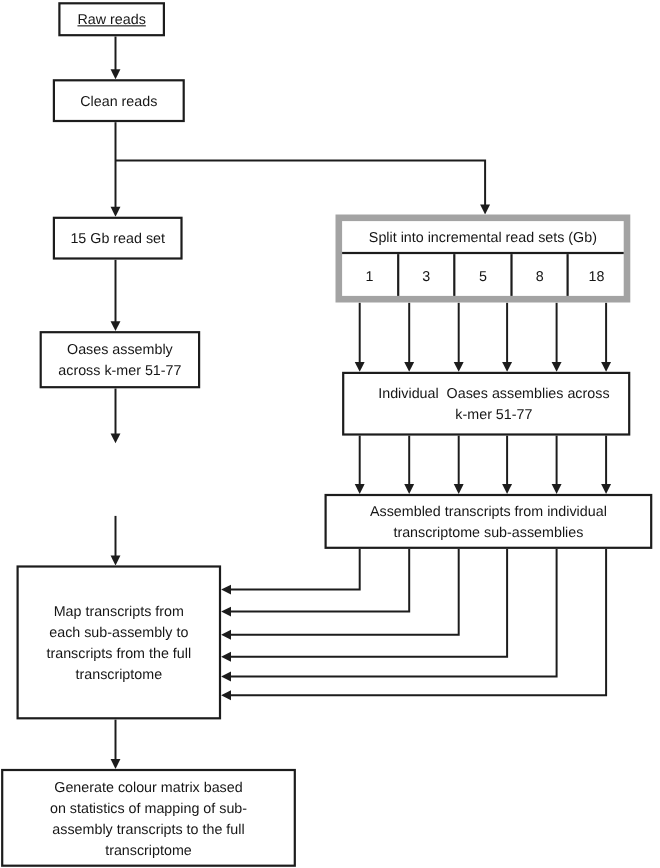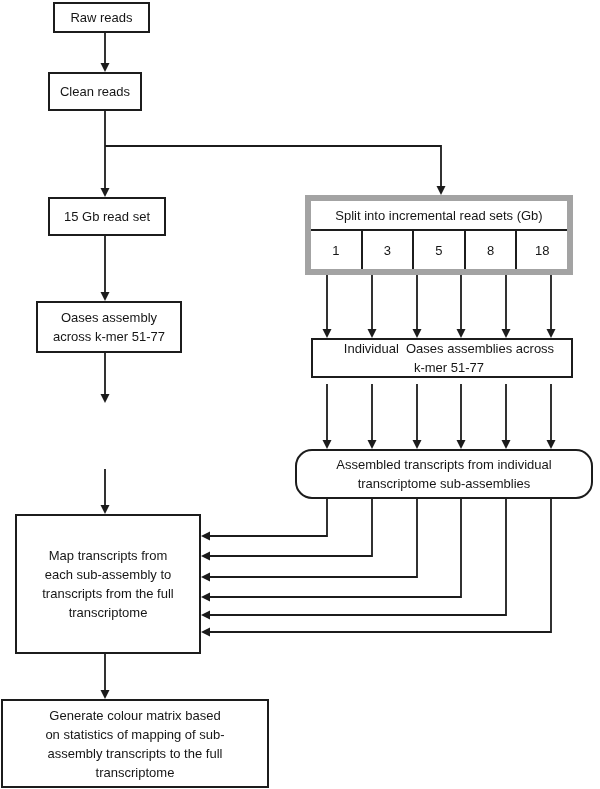--- a/index.html
+++ b/index.html
@@ -32,29 +32,29 @@
     border: 2px solid #1c1c1c;
     background: #ffffff;
     display: flex;
     align-items: center;
     justify-content: center;
     text-align: center;
     font-size: 13px;
     line-height: 19px;
   }
   .box .label { white-space: pre-wrap; }
-  .b-raw    { left: 53px;  top: 2px;   width: 97px;  height: 31px; }
-  .b-clean  { left: 48px;  top: 72px;  width: 94px; height: 39px; text-align: right; }
+  .b-raw    { left: 53px;  top: 2px;   width: 97px;  height: 31px; text-decoration: underline; }
+  .b-clean  { left: 48px;  top: 72px;  width: 120px; height: 39px; text-align: right; }
   .b-16gb   { left: 48px;  top: 197px; width: 118px; height: 39px; }
   .b-oases  { left: 36px;  top: 301px; width: 146px; height: 52px; }
   .b-afull  { left: 21px;  top: 403px; width: 181px; height: 66px; }
   .b-map    { left: 15px;  top: 514px; width: 186px; height: 140px; }
   .b-gen    { left: 1px;   top: 699px; width: 268px; height: 89px; }
-  .b-ind    { left: 311px; top: 338px; width: 262px; height: 40px; padding-left: 14px; }
-  .b-aind   { left: 295px; top: 449px; width: 298px; height: 50px; border-radius: 17px; }
+  .b-ind    { left: 311px; top: 338px; width: 262px; height: 58px; padding-left: 14px; }
+  .b-aind   { left: 295px; top: 449px; width: 298px; height: 50px; }
 
   .split-group {
     position: absolute;
     left: 305px; top: 195px;
     width: 268px; height: 80px;
     box-sizing: border-box;
     border: 6px solid #a3a3a3;
     background: #ffffff;
     display: flex;
     flex-direction: column;

